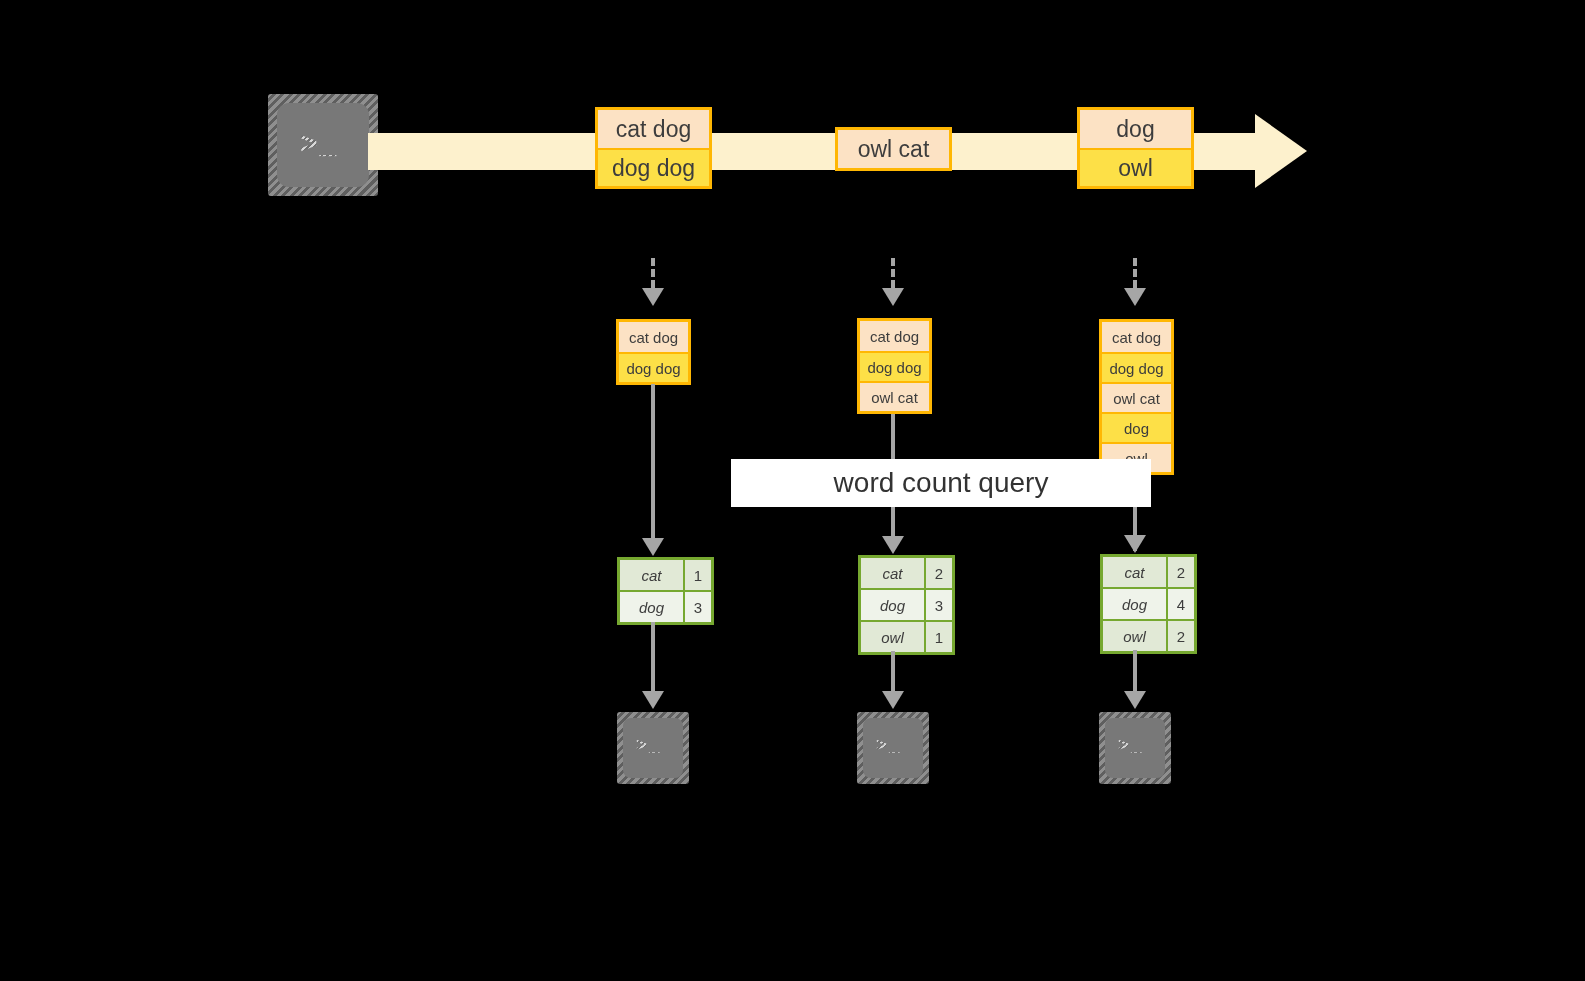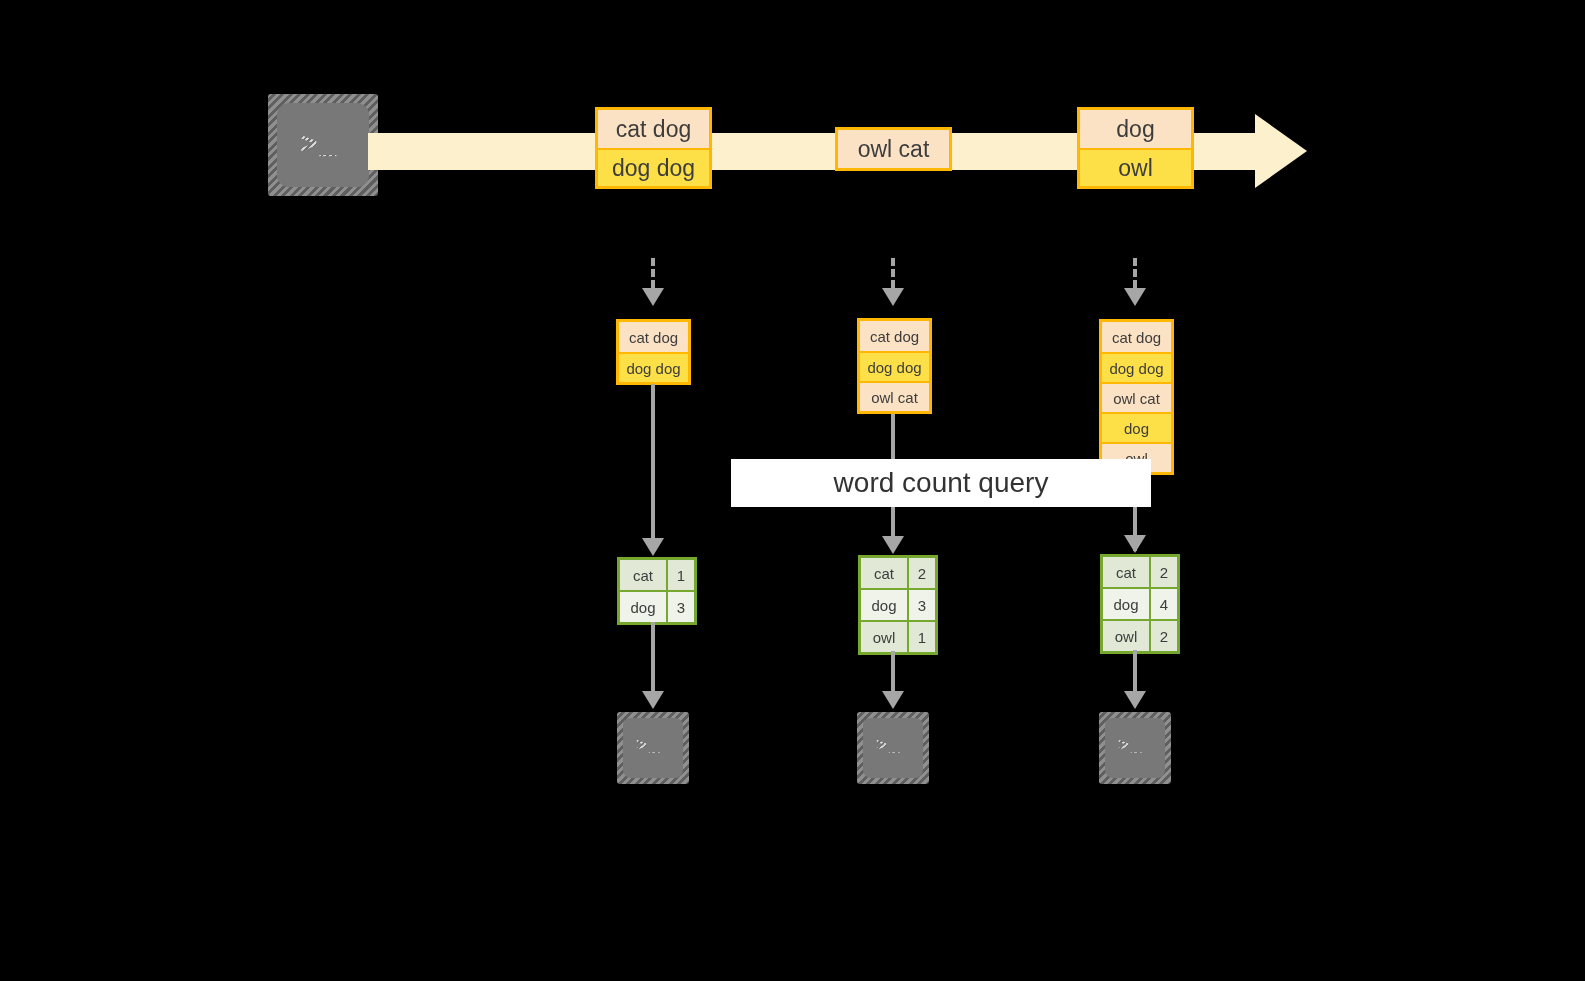--- a/index.html
+++ b/index.html
@@ -105,21 +105,21 @@
   }
   .grow + .grow { border-top: 2px solid #76a830; }
   .gcell {
     box-sizing: border-box;
     display: flex;
     align-items: center;
     font-size: 15px;
     color: #3d3d3d;
     white-space: nowrap;
   }
-  .gcell.word  { width: 46px; justify-content: center; }
+  .gcell.word  { width: 63px; justify-content: center; font-style: italic; }
   .gcell.count { width: 28px; justify-content: center;
                  border-left: 2px solid #76a830; }
   .grow.dark  .gcell { background: #e1e9d6; }
   .grow.light .gcell { background: #eff3ea; }
 
   
   .vline {
     position: absolute;
     width: 4px;
     background: #a6a6a6;

